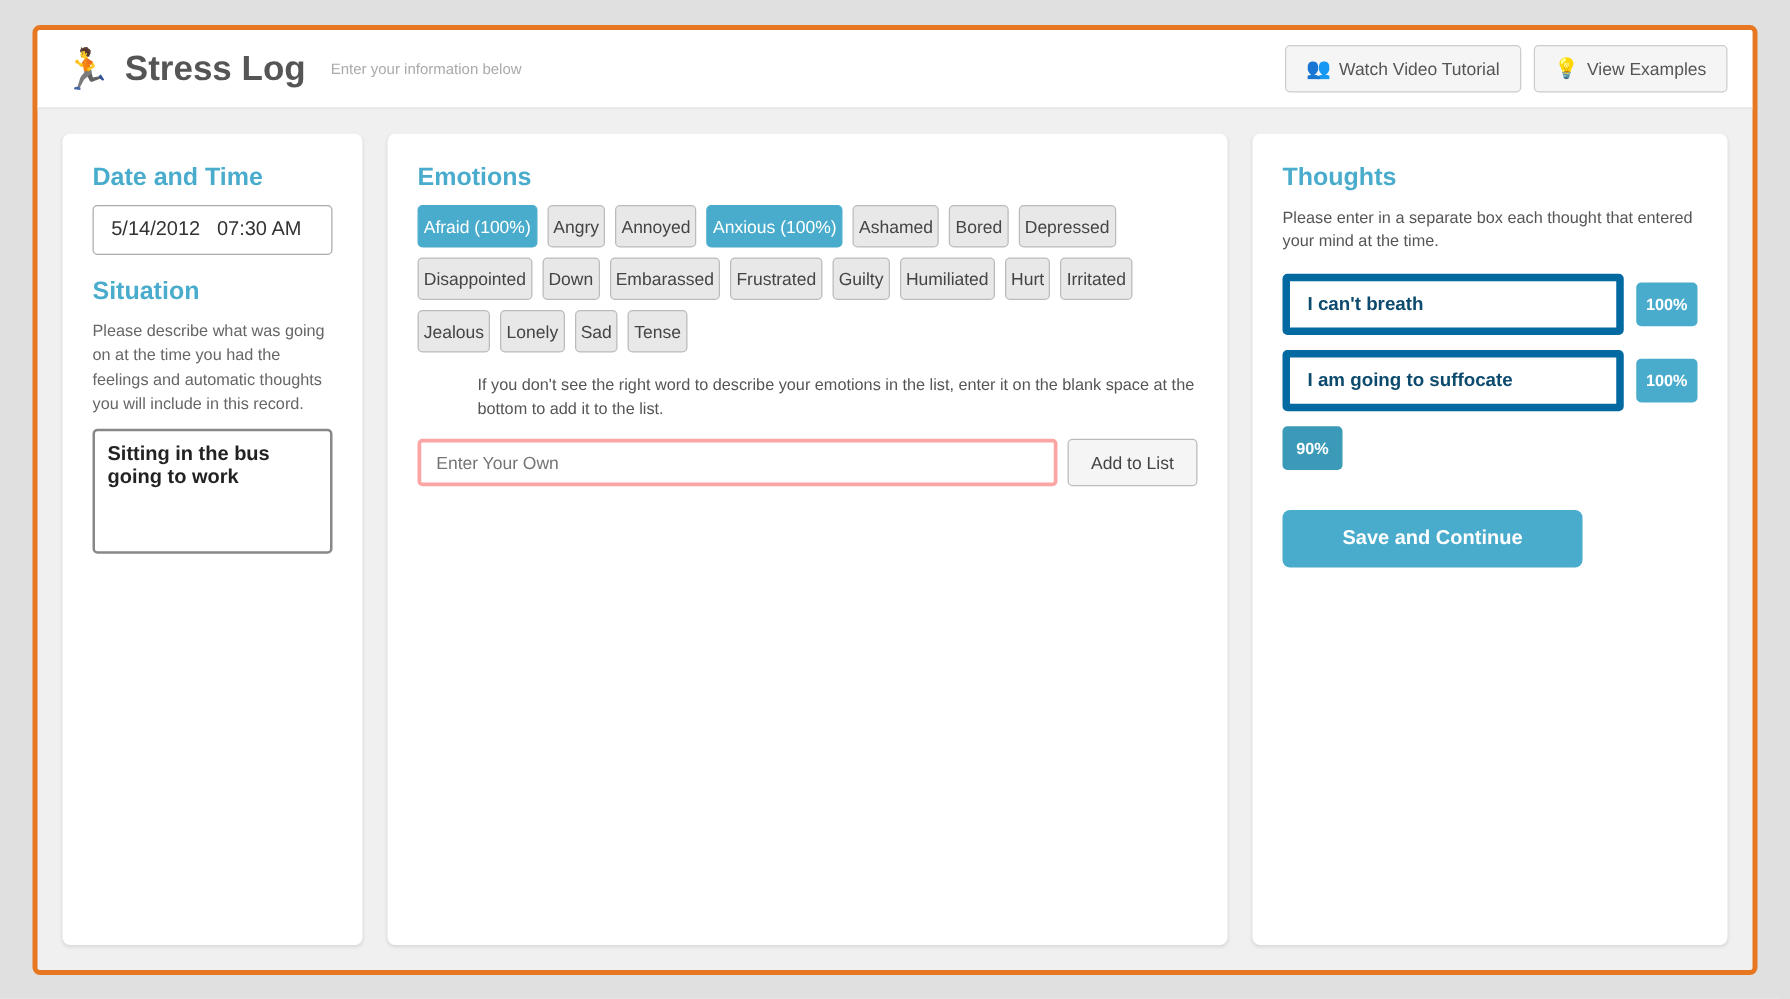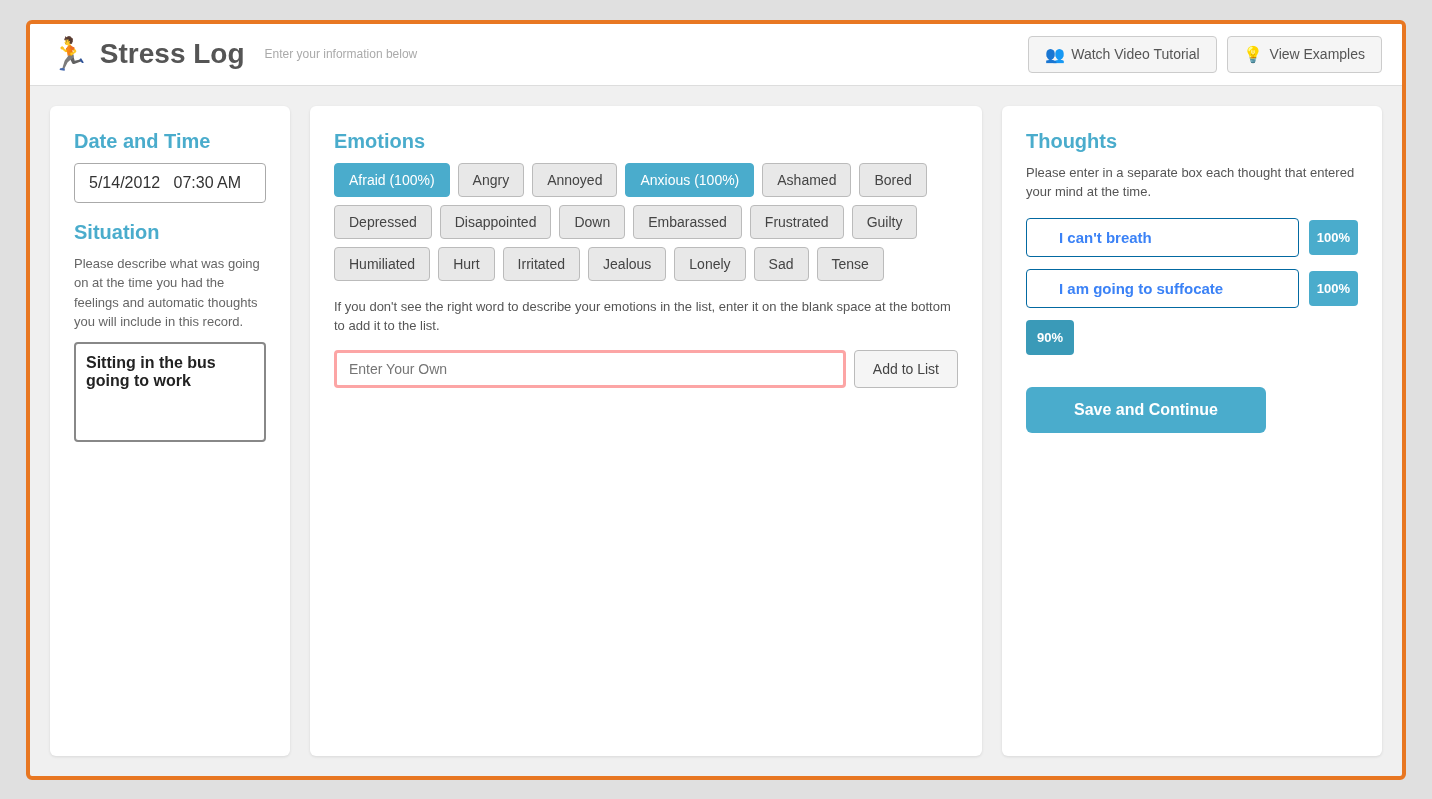--- a/index.html
+++ b/index.html
@@ -134,39 +134,40 @@
       margin-bottom: 16px;
       line-height: 1.5;
     }
     .emotion-tags {
       display: flex;
       flex-wrap: wrap;
       gap: 8px;
       margin-bottom: 16px;
     }
     .emotion-tag {
-      padding: 8px 14px;
+      padding: 8px 4px;
       border-radius: 4px;
       font-size: 14px;
       cursor: pointer;
       border: 1px solid #bbb;
       background: #e8e8e8;
       color: #444;
     }
     .emotion-tag.selected {
       background: #4aaccc;
       color: #fff;
       border-color: #4aaccc;
     }
 
     .emotions-footer-desc {
       font-size: 13px;
       color: #555;
       margin-bottom: 14px;
       line-height: 1.5;
+      margin-left: 48px;
     }
     .add-emotion-row {
       display: flex;
       gap: 8px;
     }
     .add-emotion-input {
       flex: 1;
       border: 3px solid #fca5a5;
       border-radius: 4px;
       padding: 8px 12px;
@@ -191,26 +192,26 @@
       line-height: 1.5;
     }
     .thought-row {
       display: flex;
       align-items: center;
       gap: 10px;
       margin-bottom: 12px;
     }
     .thought-input {
       flex: 1;
-      border: 1px solid #0369a1;
-      border-radius: 4px;
-      padding: 10px 32px;
+      border: 6px solid #0369a1;
+      border-radius: 4px;
+      padding: 10px 14px;
       font-size: 15px;
       font-weight: bold;
-      color: #3b82f6;
+      color: #0c4a6e;
       font-family: Arial, sans-serif;
     }
     .thought-pct {
       background: #4aaccc;
       color: #fff;
       border-radius: 4px;
       padding: 10px 8px;
       font-size: 13px;
       font-weight: bold;
       min-width: 48px;

